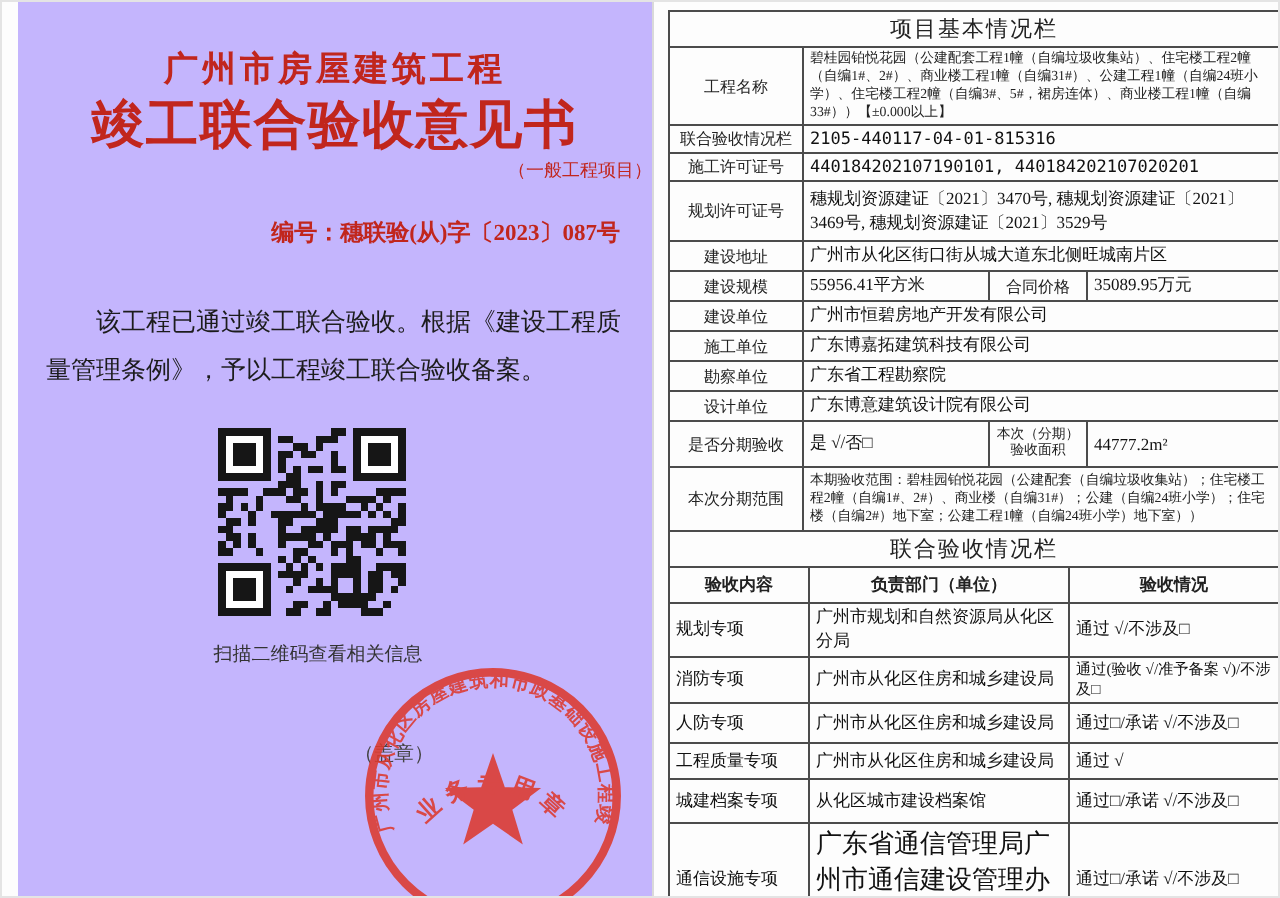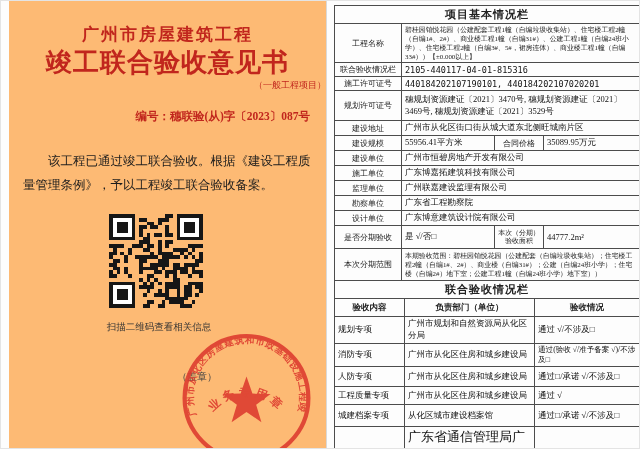--- a/index.html
+++ b/index.html
@@ -1,38 +1,38 @@
 <!DOCTYPE html>
 <html><head>
 <meta charset="utf-8">
 <style>
   * { margin:0; padding:0; box-sizing:border-box; }
   html,body { background:#ffffff; }
   body { font-family:"Liberation Serif","DejaVu Serif",serif; color:#222; }
   #stage { position:relative; width:640px; height:449px; background:#fdfdfd; overflow:hidden; border:1px solid #e4e4e4; }
 
   
-  #left-page { position:absolute; left:8px; top:0; width:318px; height:449px; background:#fdba74; border-right:1px solid #d9d9d9;text-decoration:underline; }
+  #left-page { position:absolute; left:8px; top:0; width:318px; height:449px; background:#c4b5fd; border-right:1px solid #d9d9d9;text-decoration:underline; }
   .red { color:#c1261d; }
   #title1 { position:absolute; top:22px; left:0; width:100%; text-align:center; font-size:17px; font-weight:bold; letter-spacing:2px; }
   #title2 { position:absolute; top:44px; left:0; width:100%; text-align:center; font-size:26px; font-weight:bold; letter-spacing:1px; }
   #subtitle { position:absolute; top:78px; left:0; width:100%; text-align:right; font-size:9px; }
   #doc-number { position:absolute; top:108px; right:16px; font-size:11.5px; font-weight:bold; }
   #body-text { position:absolute; top:148px; left:14px; width:292px; font-size:12.5px; line-height:24px; text-indent:2em; color:#1c1c1c; }
   #qr { position:absolute; left:100px; top:213px; width:94px; height:94px; }
   #qr-caption { position:absolute; top:320px; left:0; width:300px; text-align:center; font-size:9.5px; color:#333; }
   #seal-hint { position:absolute; top:369px; left:168px; font-size:10px; color:#444; }
   #date-line { position:absolute; top:393px; left:120px; width:190px; font-size:12px; color:#555; letter-spacing:3px; text-align:center; }
   #seal-wrap { position:absolute; left:155px; top:322px; width:165px; height:150px; opacity:.88; pointer-events:none; }
 
   
   #right-panel { position:absolute; left:333px; top:4px; width:305px; height:445px; }
   table { border-collapse:collapse; width:305px; table-layout:fixed; }
   td,th { border:1px solid #4c4c4c; font-weight:normal; vertical-align:middle; padding:1px 3px; overflow:hidden; }
-  .sec-title { text-align:center; font-weight:bold; font-size:11px; height:17px; letter-spacing:1px;margin-left:20px; }
+  .sec-title { text-align:center; font-weight:normal; font-size:11px; height:17px; letter-spacing:1px;margin-left:20px; }
   .lbl { text-align:center; font-size:8px; color:#222; }
   .val { text-align:left; font-size:8.5px; color:#111; }
   .tiny { font-size:6.9px; line-height:9px; text-align:left; }
   .hdr { text-align:center; font-size:8.5px; font-weight:bold; }
   .num { font-family:"DejaVu Sans Mono",monospace; font-size:8.5px; letter-spacing:0; }
 </style>
 </head>
 <body>
 
 <div id="stage">
@@ -326,24 +326,20 @@
       </tr>
       <tr style="height:15px">
         <td class="lbl">建设单位</td>
         <td colspan="3" class="val">广州市恒碧房地产开发有限公司</td>
       </tr>
       <tr style="height:15px">
         <td class="lbl">施工单位</td>
         <td colspan="3" class="val">广东博嘉拓建筑科技有限公司</td>
       </tr>
       <tr style="height:15px">
-        <td class="lbl">监理单位</td>
-        <td colspan="3" class="val">广州联嘉建设监理有限公司</td>
-      </tr>
-      <tr style="height:15px">
         <td class="lbl">勘察单位</td>
         <td colspan="3" class="val">广东省工程勘察院</td>
       </tr>
       <tr style="height:15px">
         <td class="lbl">设计单位</td>
         <td colspan="3" class="val">广东博意建筑设计院有限公司</td>
       </tr>
       <tr style="height:23px">
         <td class="lbl">是否分期验收</td>
         <td class="val">是 √/否□</td>

